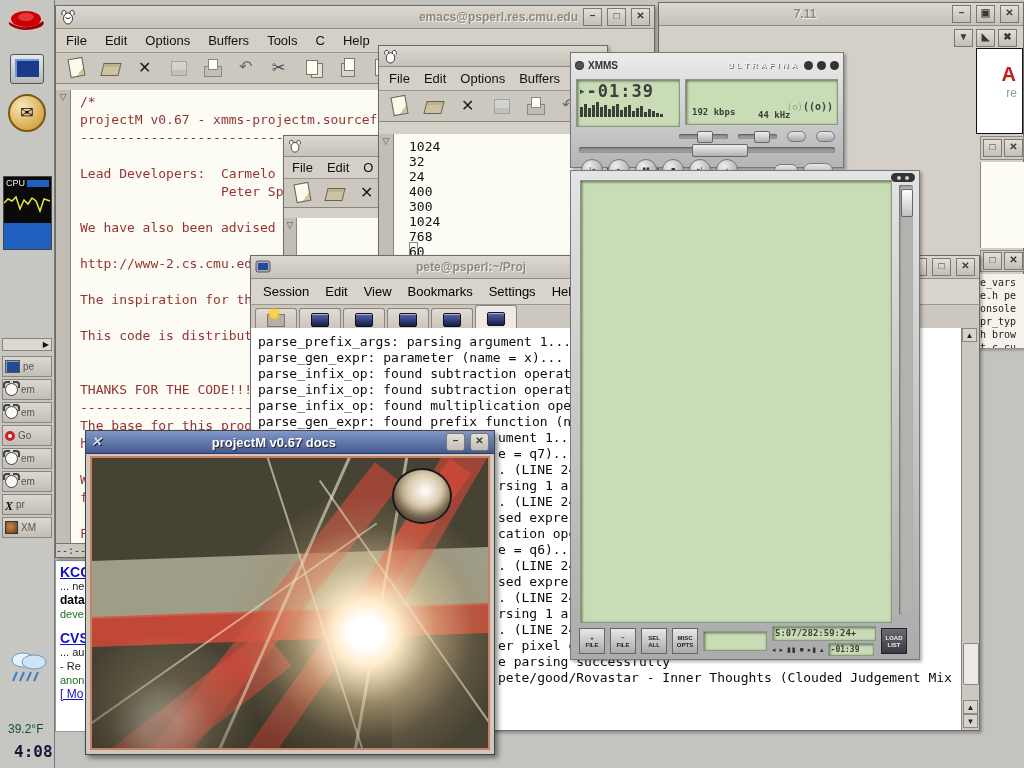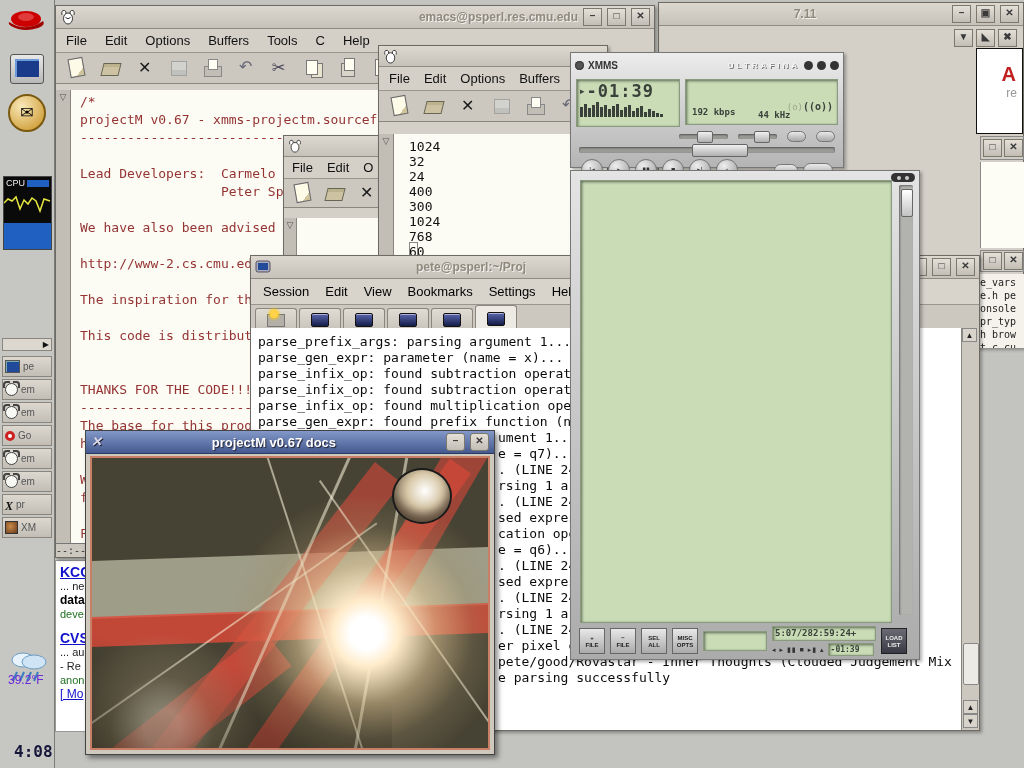--- a/index.html
+++ b/index.html
@@ -325,22 +325,22 @@
           <div class="trow frag">. (LINE 246</div>
           <div class="trow frag">sed express</div>
           <div class="trow frag">cation ope</div>
           <div class="trow frag">e = q6)...</div>
           <div class="trow frag">. (LINE 246</div>
           <div class="trow frag">sed express</div>
           <div class="trow frag">. (LINE 246</div>
           <div class="trow frag">rsing 1 ar</div>
           <div class="trow frag">. (LINE 246</div>
           <div class="trow frag">er pixel e</div>
+          <div class="trow frag">e parsing successfully</div>
           <div class="trow frag">pete/good/Rovastar - Inner Thoughts (Clouded Judgement Mix</div>
-          <div class="trow frag">e parsing successfully</div>
         </div>
     </div>
     <div class="ksb">
       <div class="arr">▲</div>
       <div class="thumb"></div>
       <div class="botarrs">
         <div class="arr">▲</div>
         <div class="arr">▼</div>
       </div>
     </div>
@@ -555,17 +555,17 @@
     <svg class="w" style="left:7px;top:648px" width="42" height="36" viewBox="0 0 42 36">
       <ellipse cx="16" cy="12" rx="11" ry="7" fill="#e8f2fa" stroke="#6a9cc4"></ellipse>
       <ellipse cx="27" cy="14" rx="12" ry="7" fill="#cfe4f4" stroke="#6a9cc4"></ellipse>
       <g stroke="#3a80c0" stroke-width="2">
           <line x1="10" y1="24" x2="6" y2="33"></line>
           <line x1="17" y1="24" x2="13" y2="33"></line>
           <line x1="24" y1="24" x2="20" y2="33"></line>
           <line x1="31" y1="24" x2="27" y2="33"></line>
         </g>
     </svg>
-    <div class="w" style="left:8px;top:673px;font:12px 'Liberation Sans',sans-serif;color:#6d28d9">39.2°F</div>
+    <div class="w" style="left:8px;top:722px;font:12px 'Liberation Sans',sans-serif;color:#14532d">39.2°F</div>
     <div class="w" style="left:14px;top:742px;font:bold 16px 'DejaVu Sans Mono',monospace;color:#16163a">4:08</div>
   </div>
 
 </div>
 
 </body></html>

